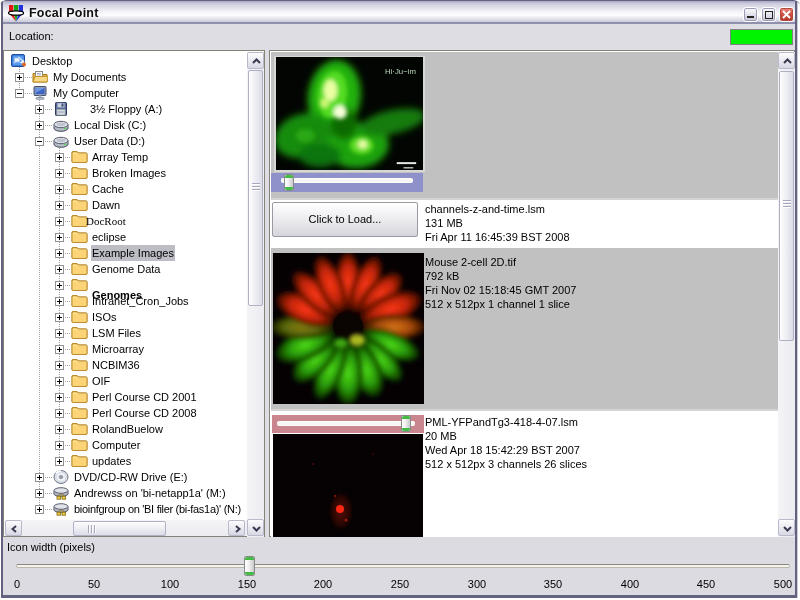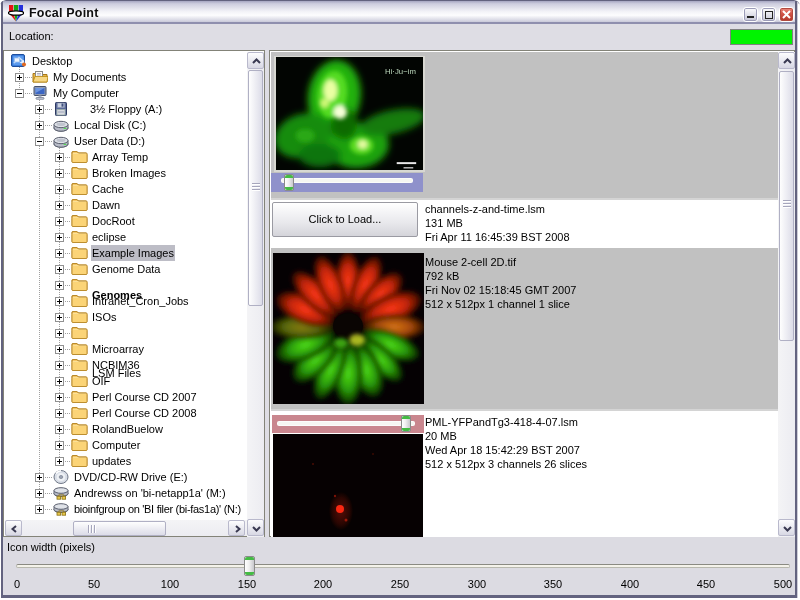--- a/index.html
+++ b/index.html
@@ -245,21 +245,21 @@
         <div class="handle" style="left:50.0px;top:164.5px">
           <span class="hline"></span>
           <span class="hvert"></span>
         </div>
         <div class="ticon" style="left:66px;top:161px"><svg width="17" height="16" viewBox="0 0 17 16">
 <path d="M1 3.5 C1 2.9 1.4 2.5 2 2.5 L6 2.5 L7.5 4 L15 4 C15.6 4 16 4.4 16 5 L16 12.5 C16 13.1 15.6 13.5 15 13.5 L2 13.5 C1.4 13.5 1 13.1 1 12.5 Z" fill="#f4c564" stroke="#b98a2c"></path>
 <path d="M1 6 C1 5.4 1.5 5 2.1 5 L15 5 C15.6 5 16 5.4 16 6" fill="none" stroke="#fde9a8" stroke-width="1.4"></path>
 <path d="M1 12.5 L1 6 C1 5.4 1.5 5 2.1 5 L15 5 C15.6 5 16 5.4 16 6 L16 12.5 C16 13.1 15.6 13.5 15 13.5 L2 13.5 C1.4 13.5 1 13.1 1 12.5" fill="#fbd477" stroke="none"></path>
 <path d="M1 3.5 C1 2.9 1.4 2.5 2 2.5 L6 2.5 L7.5 4 L15 4 C15.6 4 16 4.4 16 5 L16 12.5 C16 13.1 15.6 13.5 15 13.5 L2 13.5 C1.4 13.5 1 13.1 1 12.5 Z" fill="none" stroke="#b98a2c" stroke-width="0.9"></path>
 </svg></div>
-        <div class="tlabel" style="left:86px;top:161px;">DocRoot</div>
+        <div class="tlabel" style="left:80px;top:161px;font-family:Liberation Serif, serif;">DocRoot</div>
 <div class="dot-h" style="left:59.5px;top:185px;width:6.5px"></div>
         <div class="handle" style="left:50.0px;top:180.5px">
           <span class="hline"></span>
           <span class="hvert"></span>
         </div>
         <div class="ticon" style="left:66px;top:177px"><svg width="17" height="16" viewBox="0 0 17 16">
 <path d="M1 3.5 C1 2.9 1.4 2.5 2 2.5 L6 2.5 L7.5 4 L15 4 C15.6 4 16 4.4 16 5 L16 12.5 C16 13.1 15.6 13.5 15 13.5 L2 13.5 C1.4 13.5 1 13.1 1 12.5 Z" fill="#f4c564" stroke="#b98a2c"></path>
 <path d="M1 6 C1 5.4 1.5 5 2.1 5 L15 5 C15.6 5 16 5.4 16 6" fill="none" stroke="#fde9a8" stroke-width="1.4"></path>
 <path d="M1 12.5 L1 6 C1 5.4 1.5 5 2.1 5 L15 5 C15.6 5 16 5.4 16 6 L16 12.5 C16 13.1 15.6 13.5 15 13.5 L2 13.5 C1.4 13.5 1 13.1 1 12.5" fill="#fbd477" stroke="none"></path>
 <path d="M1 3.5 C1 2.9 1.4 2.5 2 2.5 L6 2.5 L7.5 4 L15 4 C15.6 4 16 4.4 16 5 L16 12.5 C16 13.1 15.6 13.5 15 13.5 L2 13.5 C1.4 13.5 1 13.1 1 12.5 Z" fill="none" stroke="#b98a2c" stroke-width="0.9"></path>
@@ -329,21 +329,21 @@
         <div class="handle" style="left:50.0px;top:276.5px">
           <span class="hline"></span>
           <span class="hvert"></span>
         </div>
         <div class="ticon" style="left:66px;top:273px"><svg width="17" height="16" viewBox="0 0 17 16">
 <path d="M1 3.5 C1 2.9 1.4 2.5 2 2.5 L6 2.5 L7.5 4 L15 4 C15.6 4 16 4.4 16 5 L16 12.5 C16 13.1 15.6 13.5 15 13.5 L2 13.5 C1.4 13.5 1 13.1 1 12.5 Z" fill="#f4c564" stroke="#b98a2c"></path>
 <path d="M1 6 C1 5.4 1.5 5 2.1 5 L15 5 C15.6 5 16 5.4 16 6" fill="none" stroke="#fde9a8" stroke-width="1.4"></path>
 <path d="M1 12.5 L1 6 C1 5.4 1.5 5 2.1 5 L15 5 C15.6 5 16 5.4 16 6 L16 12.5 C16 13.1 15.6 13.5 15 13.5 L2 13.5 C1.4 13.5 1 13.1 1 12.5" fill="#fbd477" stroke="none"></path>
 <path d="M1 3.5 C1 2.9 1.4 2.5 2 2.5 L6 2.5 L7.5 4 L15 4 C15.6 4 16 4.4 16 5 L16 12.5 C16 13.1 15.6 13.5 15 13.5 L2 13.5 C1.4 13.5 1 13.1 1 12.5 Z" fill="none" stroke="#b98a2c" stroke-width="0.9"></path>
 </svg></div>
-        <div class="tlabel" style="left:86px;top:273px;margin-top:40px;">LSM Files</div>
+        <div class="tlabel" style="left:86px;top:273px;">LSM Files</div>
 <div class="dot-h" style="left:59.5px;top:297px;width:6.5px"></div>
         <div class="handle" style="left:50.0px;top:292.5px">
           <span class="hline"></span>
           <span class="hvert"></span>
         </div>
         <div class="ticon" style="left:66px;top:289px"><svg width="17" height="16" viewBox="0 0 17 16">
 <path d="M1 3.5 C1 2.9 1.4 2.5 2 2.5 L6 2.5 L7.5 4 L15 4 C15.6 4 16 4.4 16 5 L16 12.5 C16 13.1 15.6 13.5 15 13.5 L2 13.5 C1.4 13.5 1 13.1 1 12.5 Z" fill="#f4c564" stroke="#b98a2c"></path>
 <path d="M1 6 C1 5.4 1.5 5 2.1 5 L15 5 C15.6 5 16 5.4 16 6" fill="none" stroke="#fde9a8" stroke-width="1.4"></path>
 <path d="M1 12.5 L1 6 C1 5.4 1.5 5 2.1 5 L15 5 C15.6 5 16 5.4 16 6 L16 12.5 C16 13.1 15.6 13.5 15 13.5 L2 13.5 C1.4 13.5 1 13.1 1 12.5" fill="#fbd477" stroke="none"></path>
 <path d="M1 3.5 C1 2.9 1.4 2.5 2 2.5 L6 2.5 L7.5 4 L15 4 C15.6 4 16 4.4 16 5 L16 12.5 C16 13.1 15.6 13.5 15 13.5 L2 13.5 C1.4 13.5 1 13.1 1 12.5 Z" fill="none" stroke="#b98a2c" stroke-width="0.9"></path>
@@ -377,21 +377,21 @@
         <div class="handle" style="left:50.0px;top:340.5px">
           <span class="hline"></span>
           <span class="hvert"></span>
         </div>
         <div class="ticon" style="left:66px;top:337px"><svg width="17" height="16" viewBox="0 0 17 16">
 <path d="M1 3.5 C1 2.9 1.4 2.5 2 2.5 L6 2.5 L7.5 4 L15 4 C15.6 4 16 4.4 16 5 L16 12.5 C16 13.1 15.6 13.5 15 13.5 L2 13.5 C1.4 13.5 1 13.1 1 12.5 Z" fill="#f4c564" stroke="#b98a2c"></path>
 <path d="M1 6 C1 5.4 1.5 5 2.1 5 L15 5 C15.6 5 16 5.4 16 6" fill="none" stroke="#fde9a8" stroke-width="1.4"></path>
 <path d="M1 12.5 L1 6 C1 5.4 1.5 5 2.1 5 L15 5 C15.6 5 16 5.4 16 6 L16 12.5 C16 13.1 15.6 13.5 15 13.5 L2 13.5 C1.4 13.5 1 13.1 1 12.5" fill="#fbd477" stroke="none"></path>
 <path d="M1 3.5 C1 2.9 1.4 2.5 2 2.5 L6 2.5 L7.5 4 L15 4 C15.6 4 16 4.4 16 5 L16 12.5 C16 13.1 15.6 13.5 15 13.5 L2 13.5 C1.4 13.5 1 13.1 1 12.5 Z" fill="none" stroke="#b98a2c" stroke-width="0.9"></path>
 </svg></div>
-        <div class="tlabel" style="left:86px;top:337px;">Perl Course CD 2007</div>
+        <div class="tlabel" style="left:86px;top:337px;">Perl Course CD 2001</div>
 <div class="dot-h" style="left:59.5px;top:361px;width:6.5px"></div>
         <div class="handle" style="left:50.0px;top:356.5px">
           <span class="hline"></span>
           <span class="hvert"></span>
         </div>
         <div class="ticon" style="left:66px;top:353px"><svg width="17" height="16" viewBox="0 0 17 16">
 <path d="M1 3.5 C1 2.9 1.4 2.5 2 2.5 L6 2.5 L7.5 4 L15 4 C15.6 4 16 4.4 16 5 L16 12.5 C16 13.1 15.6 13.5 15 13.5 L2 13.5 C1.4 13.5 1 13.1 1 12.5 Z" fill="#f4c564" stroke="#b98a2c"></path>
 <path d="M1 6 C1 5.4 1.5 5 2.1 5 L15 5 C15.6 5 16 5.4 16 6" fill="none" stroke="#fde9a8" stroke-width="1.4"></path>
 <path d="M1 12.5 L1 6 C1 5.4 1.5 5 2.1 5 L15 5 C15.6 5 16 5.4 16 6 L16 12.5 C16 13.1 15.6 13.5 15 13.5 L2 13.5 C1.4 13.5 1 13.1 1 12.5" fill="#fbd477" stroke="none"></path>
 <path d="M1 3.5 C1 2.9 1.4 2.5 2 2.5 L6 2.5 L7.5 4 L15 4 C15.6 4 16 4.4 16 5 L16 12.5 C16 13.1 15.6 13.5 15 13.5 L2 13.5 C1.4 13.5 1 13.1 1 12.5 Z" fill="none" stroke="#b98a2c" stroke-width="0.9"></path>

